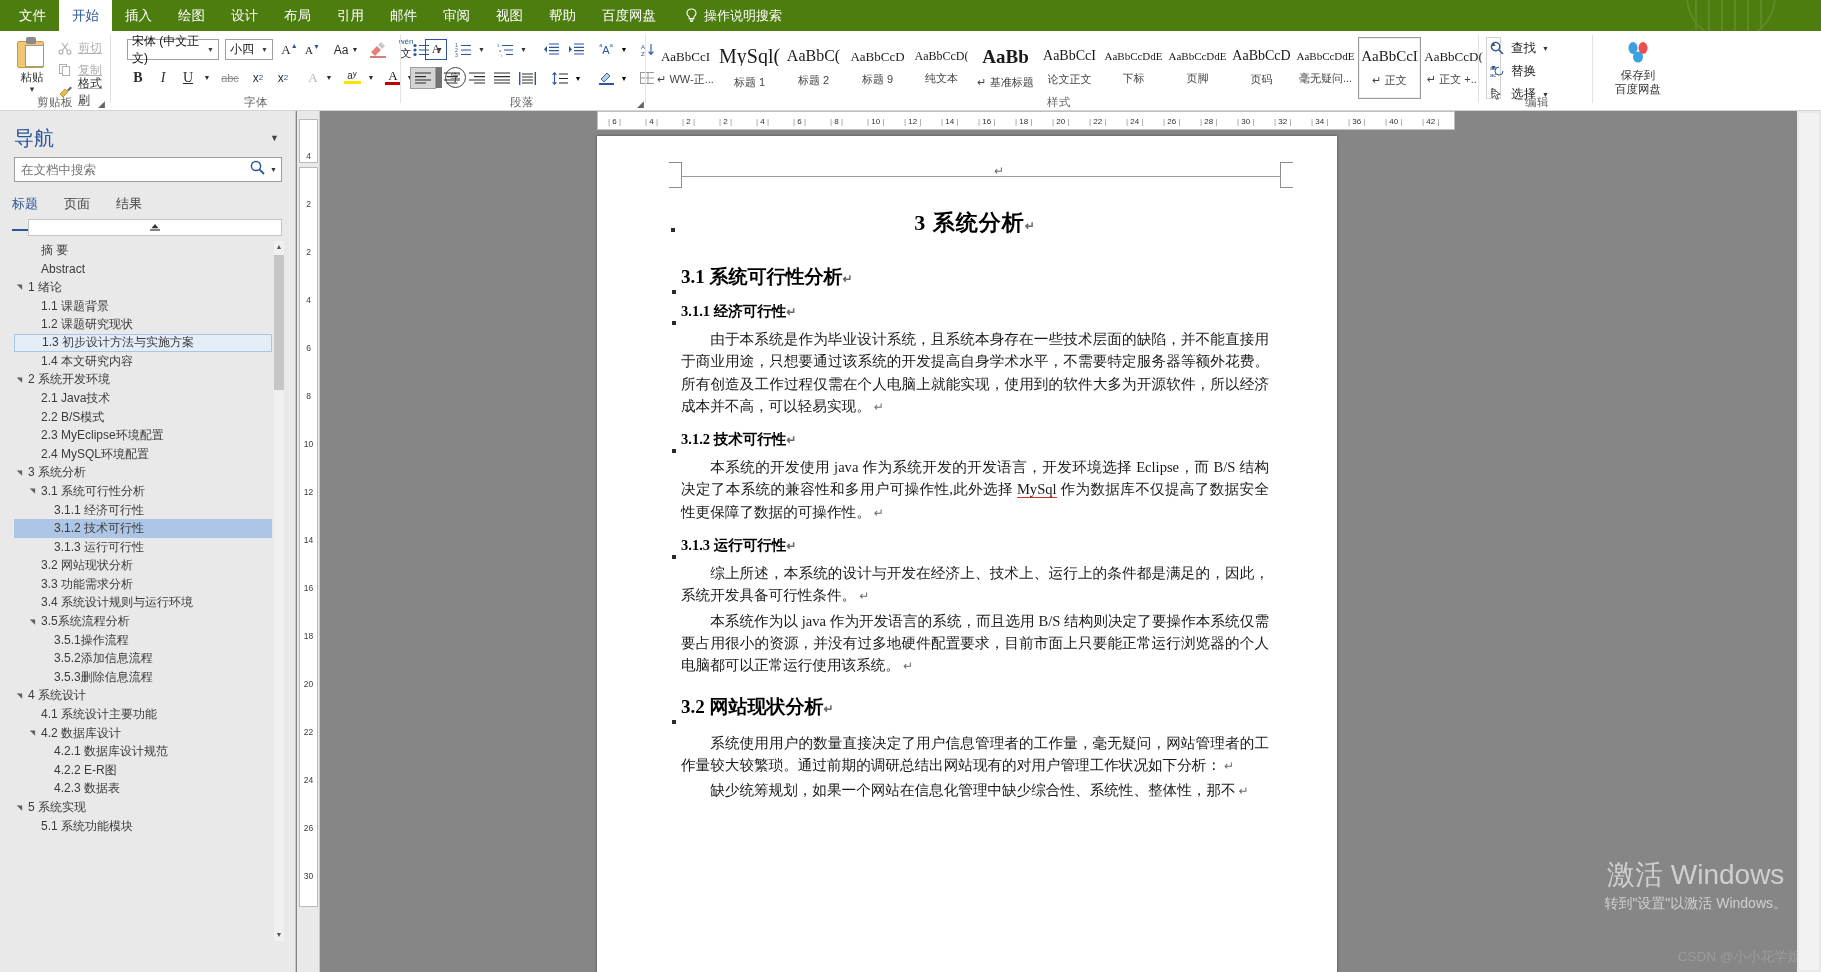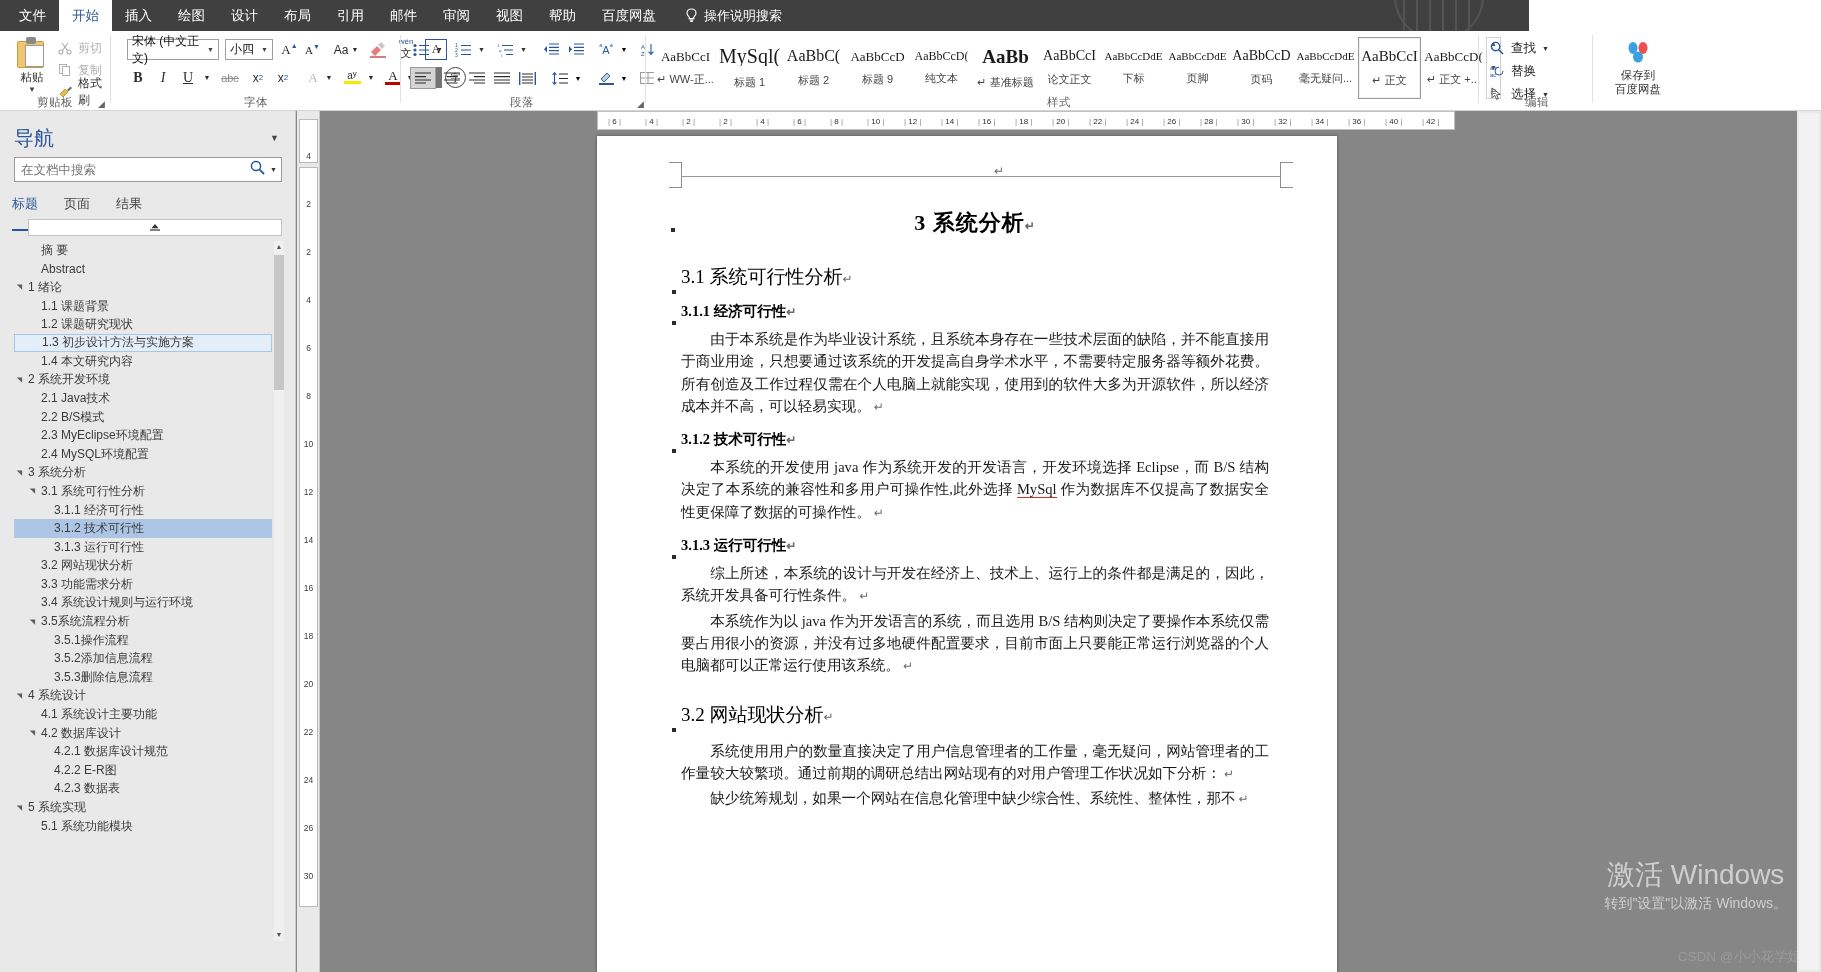--- a/index.html
+++ b/index.html
@@ -7,22 +7,22 @@
     margin: 0; padding: 0;
     width: 1821px; height: 972px;
     overflow: hidden;
     font-family: "Liberation Sans", "DejaVu Sans", sans-serif;
     background: #ffffff;
   }
   #app { position: relative; width: 1821px; height: 972px; overflow: hidden; background:#fff; }
 
   
   .titlebar {
-    position: absolute; left:0; top:0; width:1529px; height:31px;
-    background: #404040;
+    position: absolute; left:0; top:0; width:1821px; height:31px;
+    background: #4d7c0f;
     display: flex; align-items: flex-start;
     overflow: hidden;
   }
   .tb-deco { position:absolute; right:0; top:-40px; width:340px; height:90px; opacity:.22; pointer-events:none;}
   .menu-tab {
     font-size: 13.5px; color:#ffffff;
     padding: 0 13px; height: 31px; line-height: 31px;
     white-space: nowrap; cursor: default;
   }
   .menu-tab.active {
@@ -55,21 +55,21 @@
     position:absolute; left:10px; top:4px; width:44px; text-align:center;
     font-size:11.5px; color:#333;
   }
   .clip-icon {
     width:30px; height:32px; margin:2px auto 1px; position:relative;
   }
   .clip-body { position:absolute; left:0; top:4px; width:27px; height:27px; background:#f0c674; border:1px solid #c79d3a; border-radius:2px; }
   .clip-paper{ position:absolute; left:8px; top:8px; width:19px; height:22px; background:#fff; border:1px solid #9a9a9a; }
   .clip-clip { position:absolute; left:9px; top:0px; width:10px; height:7px; background:#8a8a8a; border-radius:2px;}
   .clip-caret { font-size:9px; color:#444; line-height:8px; }
-  .clip-items { position:absolute; left:58px; top:6px; font-size:12px; color:#b0b0b0; }
+  .clip-items { position:absolute; left:58px; top:6px; font-size:12px; color:#b0b0b0;text-decoration:underline; }
   .clip-items .ci { display:flex; align-items:center; gap:5px; height:22px; }
   .clip-items .ci.en { color:#333; }
   .mini-ico { width:15px; height:15px; display:inline-block; flex:0 0 15px; }
 
   
   .fontsel {
     position:absolute; border:1px solid #a0a0a0; background:#fff;
     height:21px; font-size:12px; color:#111;
     display:flex; align-items:center; padding-left:4px;
   }
@@ -146,21 +146,21 @@
   .bullet-sq { display:inline-block; width:4px; height:4px; background:#2b2b2b; vertical-align:middle; margin-right:2px; margin-bottom:3px;}
   .h-top-rule { position:absolute; left:84px; top:40px; width:600px; height:1px; background:#9a9a9a; }
   .h-bracket-l { position:absolute; left:84px; top:26px; width:1px; height:26px; background:#8d8d8d; }
   .h-bracket-lt{ position:absolute; left:72px; top:26px; width:13px; height:1px; background:#8d8d8d; }
   .h-bracket-lb{ position:absolute; left:72px; top:51px; width:13px; height:1px; background:#8d8d8d; }
   .h-bracket-r { position:absolute; left:683px; top:26px; width:1px; height:26px; background:#8d8d8d; }
   .h-bracket-rt{ position:absolute; left:683px; top:26px; width:13px; height:1px; background:#8d8d8d; }
   .h-bracket-rb{ position:absolute; left:683px; top:51px; width:13px; height:1px; background:#8d8d8d; }
 
   .h1 { font-family:"Liberation Serif","DejaVu Serif",serif; font-size:22px; text-align:center; margin:14px 0 26px; color:#000; font-weight:bold; letter-spacing:1px;}
-  .h2 { font-family:"Liberation Serif","DejaVu Serif",serif; font-size:19px; margin:24px 0 12px; color:#000; font-weight:normal;}
+  .h2 { font-family:"Liberation Serif","DejaVu Serif",serif; font-size:19px; margin:16px 0 12px; color:#000; font-weight:bold;}
   .h3 { font-family:"Liberation Serif","DejaVu Serif",serif; font-size:14.5px; margin:12px 0 7px; color:#000; font-weight:bold;}
   .p  { font-family:"Liberation Serif","DejaVu Serif",serif; font-size:14.6px; line-height:22.3px; color:#1a1a1a;
         text-align:justify; margin:0 0 2px; text-indent:2em; }
   .u-red { border-bottom:1.5px solid #d03030; }
 
   
   .watermark { position:absolute; right:34px; bottom:58px; color:#cfcfcf; text-align:center; pointer-events:none;}
   .watermark .w1 { font-size:28px; line-height:34px; }
   .watermark .w2 { font-size:14px; line-height:22px; }
   .csdn { position:absolute; right:20px; bottom:6px; font-size:13.5px; color:#9b9b9b; }

